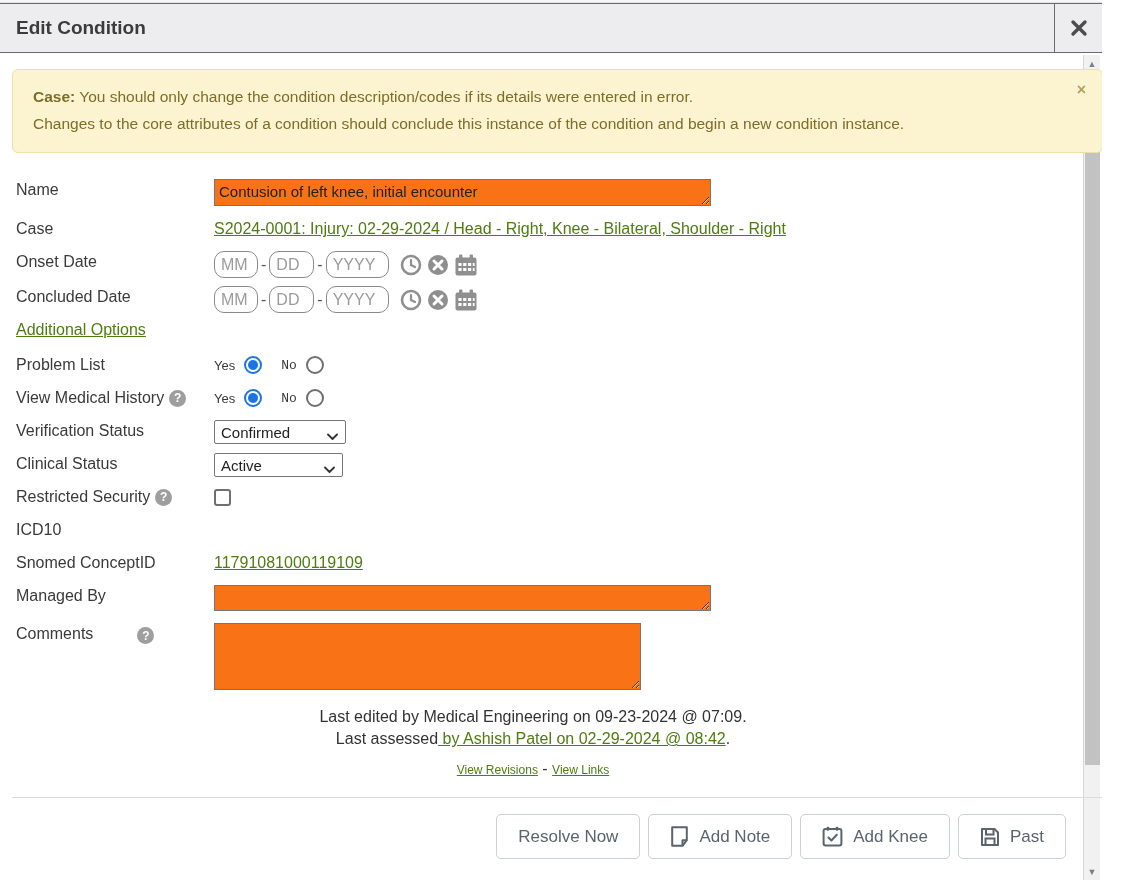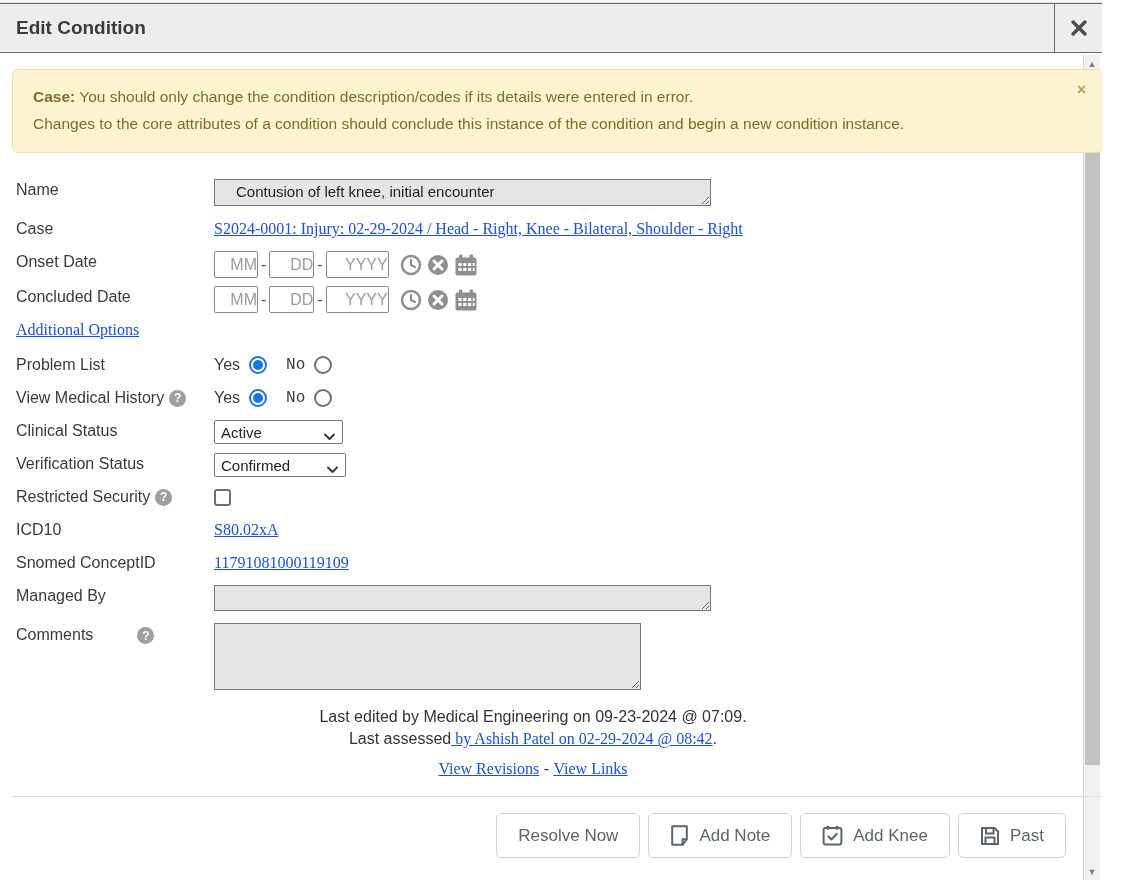--- a/index.html
+++ b/index.html
@@ -38,39 +38,39 @@
   .note-dismiss { position:absolute; top:12px; right:16px; color:#b3a35e; font-size:16px;
                   font-weight:bold; cursor:pointer; line-height:1; }
 
   
   .form { padding:26px 0 0 16px; }
   .frow { display:flex; align-items:flex-start; margin-bottom:8px; min-height:25px; }
   .frow .lbl { width:198px; flex:none; font-size:16px; color:#3a3a3a; padding-top:2px; }
   .lbl-inline { display:flex; align-items:center; gap:5px; }
   .fld { flex:1; }
 
-  a.plain-link, .plain-link { color:#1d4ed8; text-decoration:underline; cursor:pointer; font-size:16px;font-family:Liberation Serif, serif; }
+  a.plain-link, .plain-link { color:#4d7c0f; text-decoration:underline; cursor:pointer; font-size:16px; }
   .link-row { padding-top:2px; }
 
   textarea { font-family:"Liberation Sans", sans-serif; font-size:15px; color:#222;
-             border:1px solid #767676; background:#e5e5e5; padding:2px 21px; resize:both; }
+             border:1px solid #767676; background:#f97316; padding:2px 4px; resize:both; }
   .name-ta { width:497px; height:27px; line-height:20px; }
   .managed-ta { width:497px; height:26px; }
   .comments-ta { width:427px; height:67px; }
 
   .date-row { display:flex; align-items:center; gap:3px; }
-  .date-row input { border:1px solid #8a8a8a; border-radius:2px; height:27px; font-size:16px;
-                    font-family:"Liberation Sans", sans-serif; padding:0 0 0 6px; color:#333;text-align:right; }
+  .date-row input { border:1px solid #8a8a8a; border-radius:10px; height:27px; font-size:16px;
+                    font-family:"Liberation Sans", sans-serif; padding:0 0 0 6px; color:#333; }
   .date-row input::placeholder { color:#9b9b9b; }
   .in-mm { width:44px; } .in-dd { width:45px; } .in-yyyy { width:63px; }
   .date-sep { color:#555; }
   .date-icons { display:flex; align-items:center; gap:5px; margin-left:8px; }
   .date-icons .ico { display:flex; cursor:pointer; }
 
-  .yn-group { display:flex; align-items:center; gap:9px; font-size:16px; padding-top:2px; }
+  .yn-group { display:flex; align-items:center; gap:9px; font-size:13px; padding-top:2px; }
   .radio { width:18px; height:18px; border-radius:50%; border:2px solid #6f6f6f; background:#fff;
            display:inline-block; position:relative; cursor:pointer; }
   .radio.checked { border-color:#1b74e4; }
   .radio.checked::after { content:""; position:absolute; left:2px; top:2px; width:10px; height:10px;
                           border-radius:50%; background:#1b74e4; }
   .yn-no { margin-left:10px;font-family:Liberation Mono, monospace; }
 
   .sel-wrap { position:relative; display:inline-block; }
   select { -webkit-appearance:none; appearance:none; font-family:"Liberation Sans", sans-serif;
            font-size:15px; color:#222; border:1px solid #767676; border-radius:2px; background:#fff;
@@ -83,21 +83,21 @@
               display:inline-block; margin-top:3px; cursor:pointer; }
 
   .help-ico { width:17px; height:17px; border-radius:50%; background:#9e9e9e; color:#fff;
               font-size:12px; font-weight:bold; display:inline-flex; align-items:center;
               justify-content:center; flex:none; }
 
   
   .meta-block { text-align:center; font-size:16px; color:#333; margin-top:12px; line-height:22px; }
   .meta-line { margin-bottom:0; }
   .meta-links { margin-top:8px; }
-  .meta-links .plain-link { font-size:16px; }
+  .meta-links .plain-link { font-size:12px; }
 
   .hr-sep { border:none; border-top:1px solid #dcdcdc; margin:16px 0 0 12px; width:1091px; }
 
   .btn-row { display:flex; justify-content:flex-end; gap:8px; padding:16px 0 0 0; }
   .btn { display:inline-flex; align-items:center; gap:10px; height:45px; padding:0 21px;
          background:#fff; border:1px solid #ccd1d5; border-radius:5px; font-size:17px;
          color:#5a646c; cursor:pointer; font-family:"Liberation Sans", sans-serif; }
   .btn svg { display:block; }
 </style>
 </head>
@@ -248,69 +248,68 @@
         </div>
         <div class="fld yn-group">
           <span>Yes</span>
           <span class="radio checked"></span>
           <span class="yn-no">No</span>
           <span class="radio"></span>
         </div>
       </div>
 
       <div class="frow">
+        <div class="lbl">Verification Status</div>
+        <div class="fld">
+          <span class="sel-wrap sel-verify">
+            <select><option>Confirmed</option></select>
+            <span class="sel-chevron"><svg width="11" height="8" viewBox="0 0 11 8">
+                  <path d="M1 1.5 L5.5 6 L10 1.5" fill="none" stroke="#333" stroke-width="1.8" stroke-linecap="round" stroke-linejoin="round"></path>
+                </svg></span>
+          </span>
+        </div>
+      </div>
+
+      <div class="frow">
         <div class="lbl">Clinical Status</div>
         <div class="fld">
           <span class="sel-wrap sel-clinical">
             <select><option>Active</option></select>
             <span class="sel-chevron"><svg width="11" height="8" viewBox="0 0 11 8">
                   <path d="M1 1.5 L5.5 6 L10 1.5" fill="none" stroke="#333" stroke-width="1.8" stroke-linecap="round" stroke-linejoin="round"></path>
                 </svg></span>
           </span>
         </div>
       </div>
 
       <div class="frow">
-        <div class="lbl">Verification Status</div>
-        <div class="fld">
-          <span class="sel-wrap sel-verify">
-            <select><option>Confirmed</option></select>
-            <span class="sel-chevron"><svg width="11" height="8" viewBox="0 0 11 8">
-                  <path d="M1 1.5 L5.5 6 L10 1.5" fill="none" stroke="#333" stroke-width="1.8" stroke-linecap="round" stroke-linejoin="round"></path>
-                </svg></span>
-          </span>
-        </div>
-      </div>
-
-      <div class="frow">
         <div class="lbl lbl-inline">
           <span>Restricted Security</span>
           <span class="help-ico">?</span>
         </div>
         <div class="fld"><span class="checkbox"></span></div>
       </div>
 
 
       <div class="frow">
         <div class="lbl">ICD10</div>
-        <div class="fld link-row"><a class="plain-link">S80.02xA</a></div>
       </div>
 
       <div class="frow">
         <div class="lbl">Snomed ConceptID</div>
         <div class="fld link-row"><a class="plain-link">11791081000119109</a></div>
       </div>
 
       <div class="frow">
         <div class="lbl">Managed By</div>
         <div class="fld"><textarea class="managed-ta" spellcheck="false" style=""></textarea></div>
       </div>
 
       <div class="frow">
-        <div class="lbl lbl-inline" style="align-items:center;gap:44px;">
+        <div class="lbl lbl-inline" style="align-items:flex-start;gap:44px;">
           <span>Comments</span>
           <span class="help-ico" style="margin-top:2px;">?</span>
         </div>
         <div class="fld"><textarea class="comments-ta" spellcheck="false" style=""></textarea></div>
       </div>
     </div>
 
     <div class="meta-block">
       <div class="meta-line">Last edited by Medical Engineering on 09-23-2024 @ 07:09.</div>
       <div class="meta-line">

